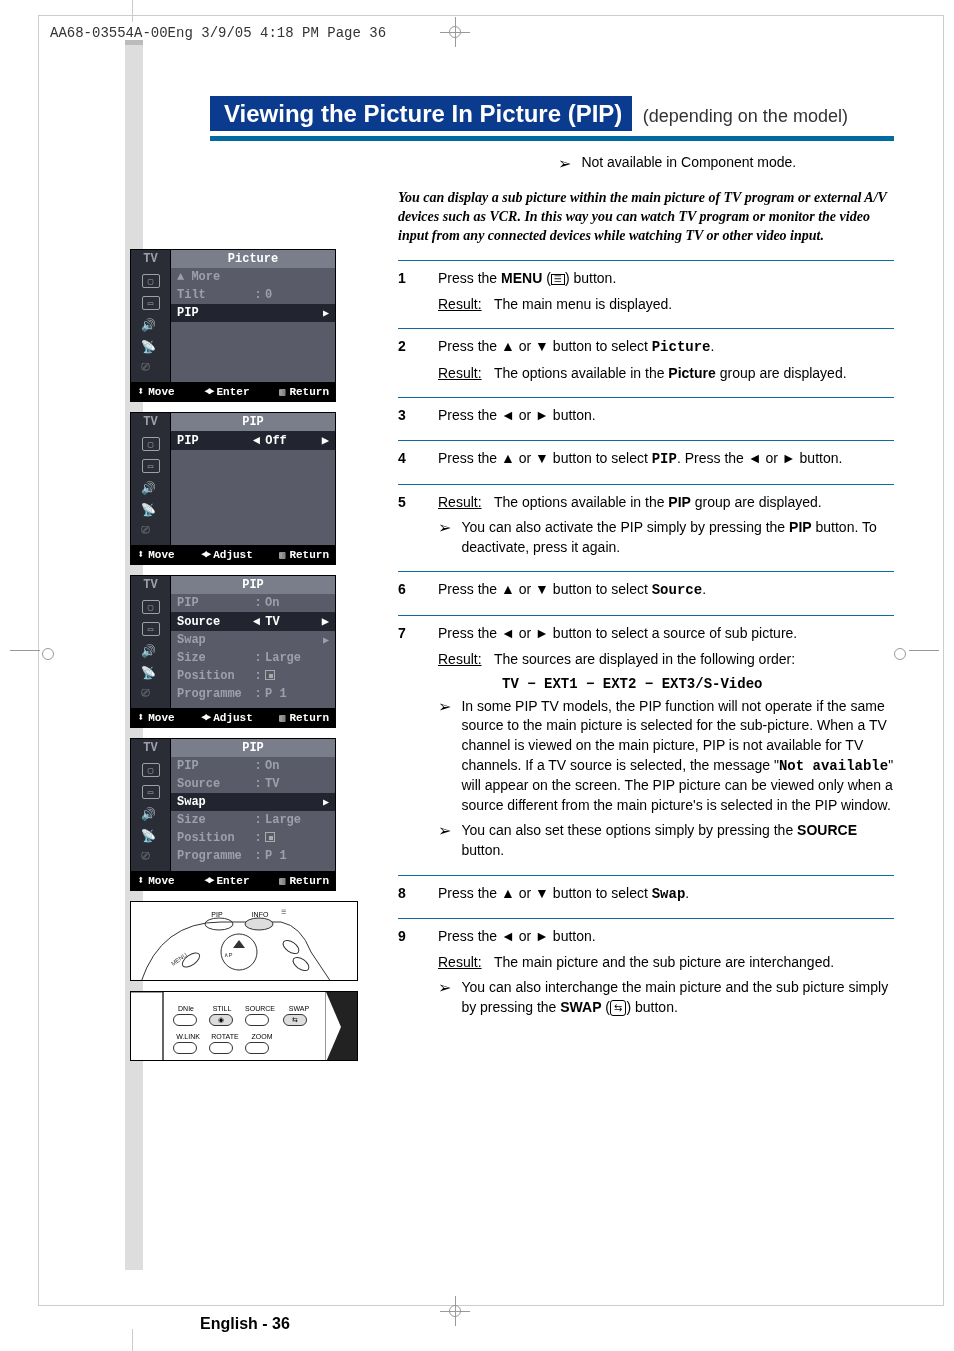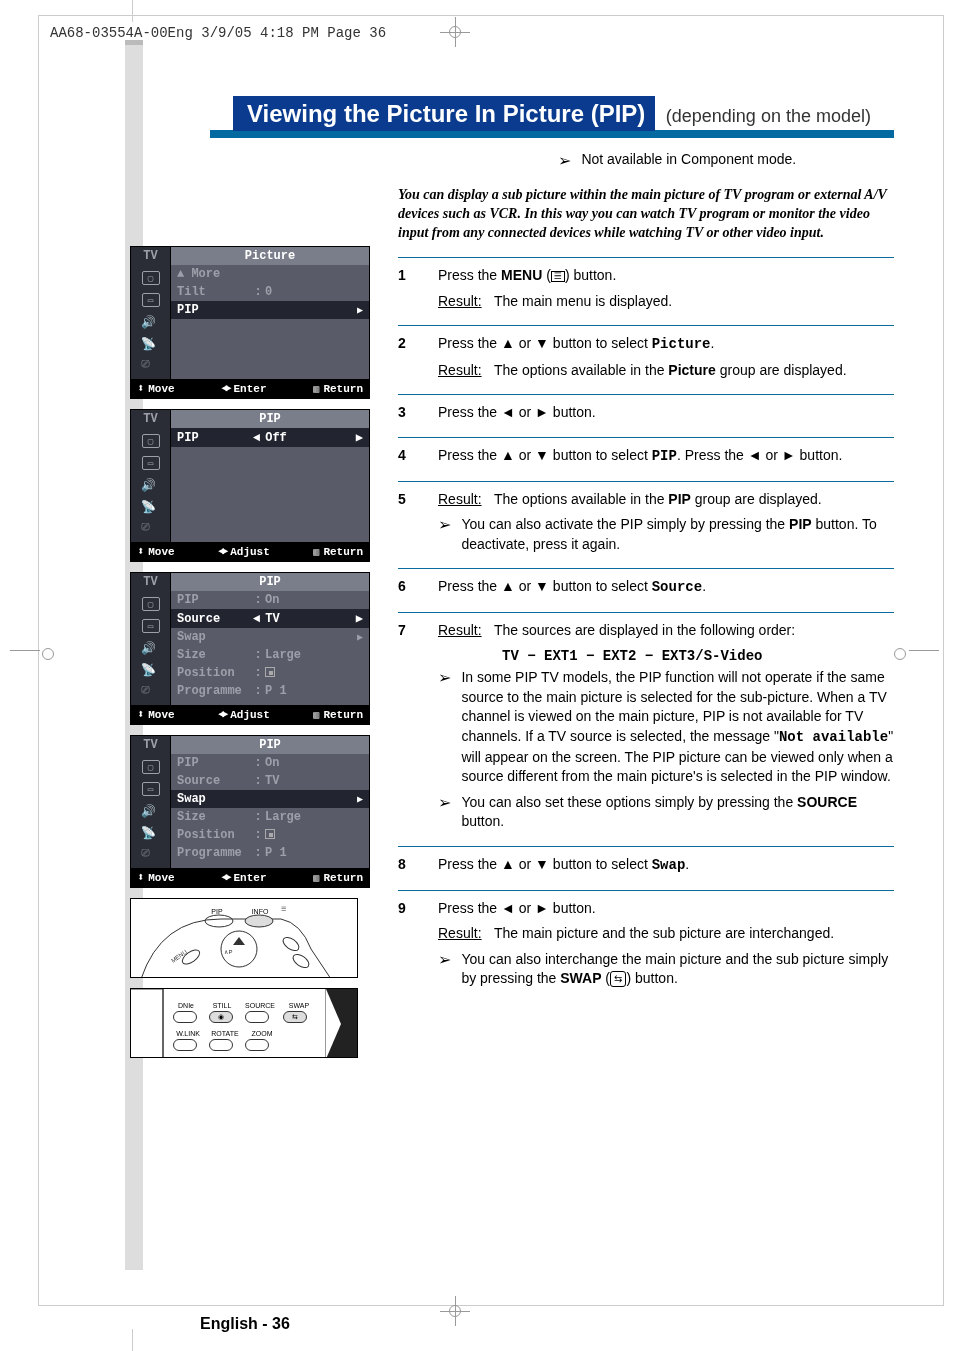--- a/index.html
+++ b/index.html
@@ -55,24 +55,24 @@
   .crop-tick-bottom-v { position:absolute; bottom:0; left:132px; width:0; height:22px; border-left:1px solid #ccc; }
 
   .page {
     position: absolute;
     top: 100px;
     left: 130px;
     right: 60px;
     bottom: 60px;
   }
   .title-row {
-    border-bottom: 8px solid #0369a1;
-    padding-bottom: 2px;
+    border-bottom: 5px solid #0369a1;
+    padding-bottom: 8px;
     margin-bottom: 10px;
-    text-align: center;
+    text-align: left;
     margin-left: 80px;
   }
   .title-pill {
     display: inline;
     background: #0a3b8f;
     color: #fff;
     font-size: 24px;
     font-weight: bold;
     padding: 4px 10px 4px 14px;
   }
@@ -85,21 +85,21 @@
     display: flex;
     gap: 38px;
     margin-top: 12px;
   }
   .left-col { width: 230px; flex-shrink: 0; }
   .right-col { flex: 1; font-size: 14px; line-height: 1.4; }
 
   
   .osd {
     border: 1px solid #000;
-    width: 240px;
+    width: 206px;
     margin-top: 10px;
     font-family: "Courier New", monospace;
     font-size: 12px;
     color: #fff;
   }
   .osd-titlebar {
     display: flex;
     background: #7a7d8a;
   }
   .osd-tv-label {
@@ -535,20 +535,21 @@
           </div>
           <div class="step">
             <div class="step-num">6</div>
             <div class="step-body">
               <p>Press the ▲ or ▼ button to select <span class="mono">Source</span>.</p>
             </div>
           </div>
           <div class="step">
             <div class="step-num">7</div>
             <div class="step-body">
+              <p>Press the ◄ or ► button to select a source of sub picture.</p>
               <div class="result-row">
                 <span class="result-label">Result:</span>
                 <span>The sources are displayed in the following order:</span>
               </div>
               <div class="order-line">TV − EXT1 − EXT2 − EXT3/S-Video</div>
               <div class="note-row">
                 <span class="note-icon">➢</span>
                 <span>In some PIP TV models, the PIP function will not operate if the same source to the main picture is selected for the sub-picture. When a TV channel is viewed on the main picture, PIP is not available for TV channels. If a TV source is selected, the message "<span class="mono">Not available</span>" will appear on the screen. The PIP picture can be viewed only when a source different from the main picture's is selected in the PIP window.</span>
               </div>
               <div class="note-row">

